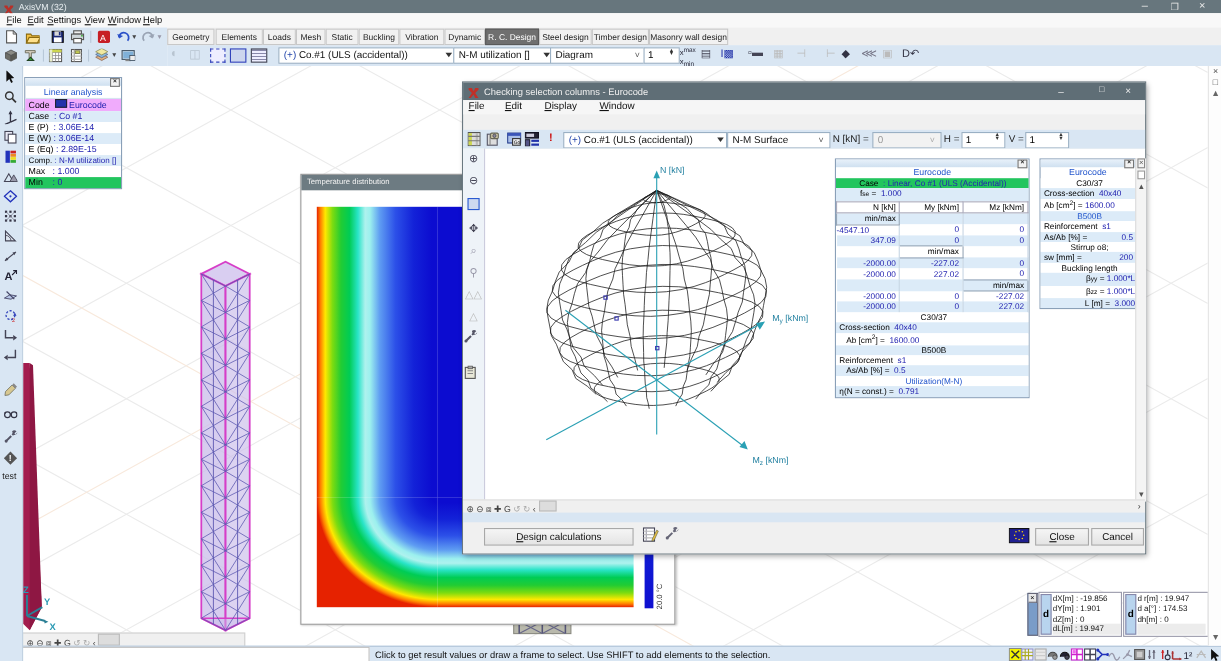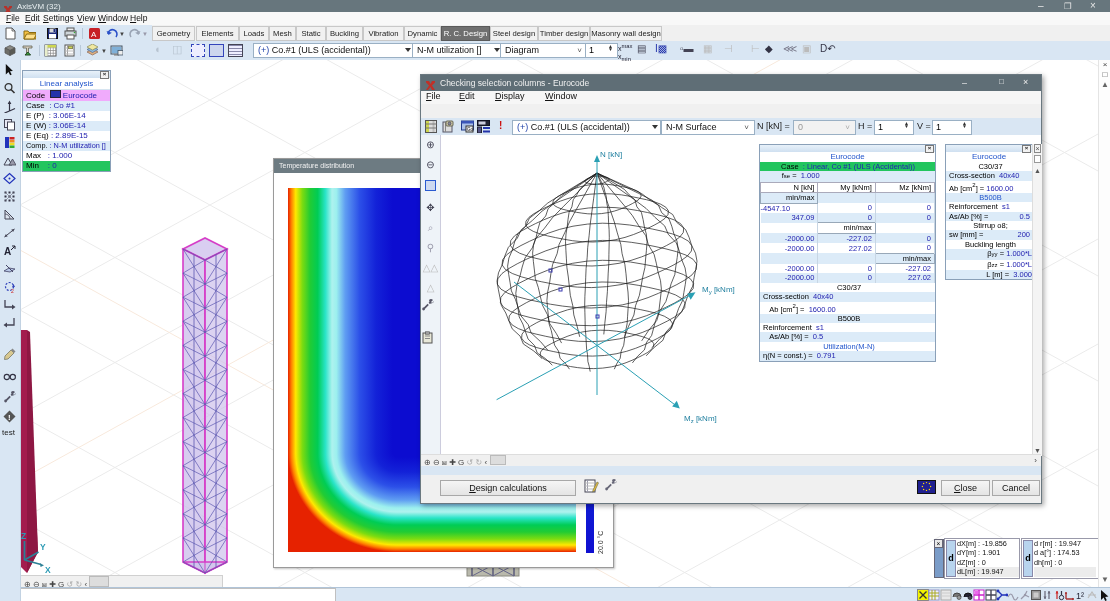--- a/index.html
+++ b/index.html
@@ -507,20 +507,21 @@
   <div class="abs" style="left:1101px;top:571px;font-size:8px;color:#333">›</div>
 
   <div class="abs" style="left:0;top:587px;width:1110px;height:14px;background:#d9e6f3;border-top:1px solid #b0c4d8">
     <div class="abs" style="left:0;top:0;width:18px;height:14px;background:#5a5a5a">
       <svg class="abs" style="left:3px;top:1px" width="12" height="12">
           <circle cx="5" cy="5" r="3.2" fill="none" stroke="#eee" stroke-width="1.2"></circle>
           <line x1="7.3" y1="7.3" x2="10.5" y2="10.5" stroke="#eee" stroke-width="1.4"></line>
         </svg>
     </div>
     <div class="abs" style="left:18px;top:0;width:318px;height:14px;background:#fff;border:1px solid #c0c0c0;box-sizing:border-box"></div>
+    <span style="position:absolute;left:341px;top:2px;font-size:8.5px;color:#111">Click to get result values or draw a frame to select. Use SHIFT to add elements to the selection.</span>
 
     <svg class="abs" style="left:917px;top:1px" width="12" height="12">
         <rect x="0.5" y="0.5" width="11" height="11" fill="#f3f300" stroke="#888"></rect>
         <path d="M2.5 2.5 L9.5 9.5 M9.5 2.5 L2.5 9.5" stroke="#333" stroke-width="1.3"></path>
       </svg>
       <svg class="abs" style="left:928px;top:1px" width="12" height="12">
         <rect x="1" y="1" width="10" height="10" fill="#eef" stroke="#99c"></rect>
         <path d="M1 4 h10 M1 7 h10 M4 1 v10 M7 1 v10" stroke="#aa2" stroke-width="1"></path>
       </svg>
       <svg class="abs" style="left:940px;top:1px" width="12" height="12">

